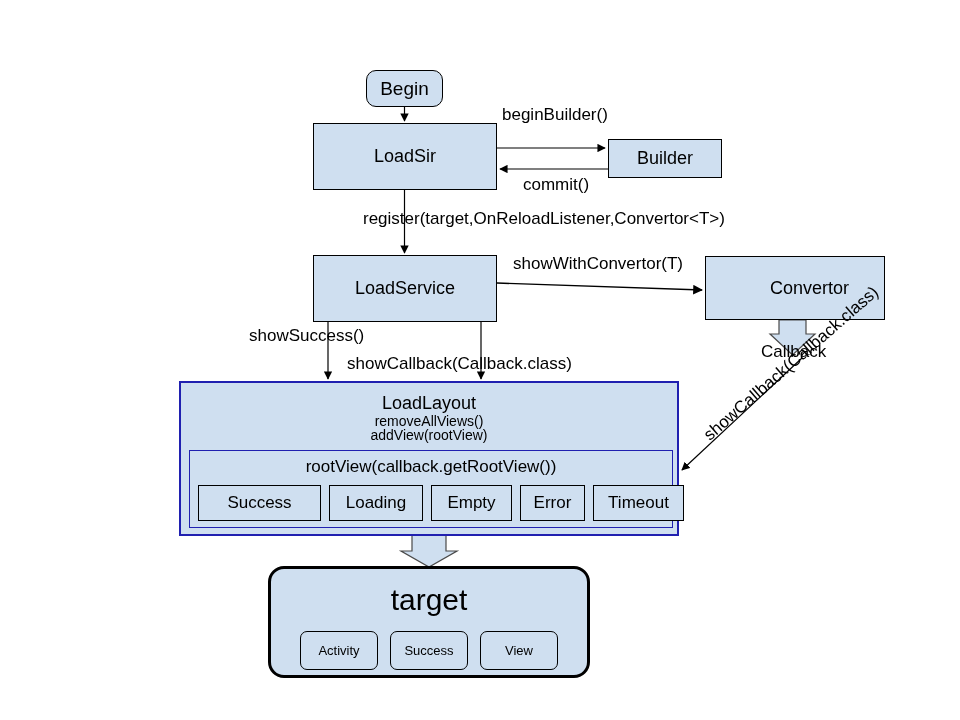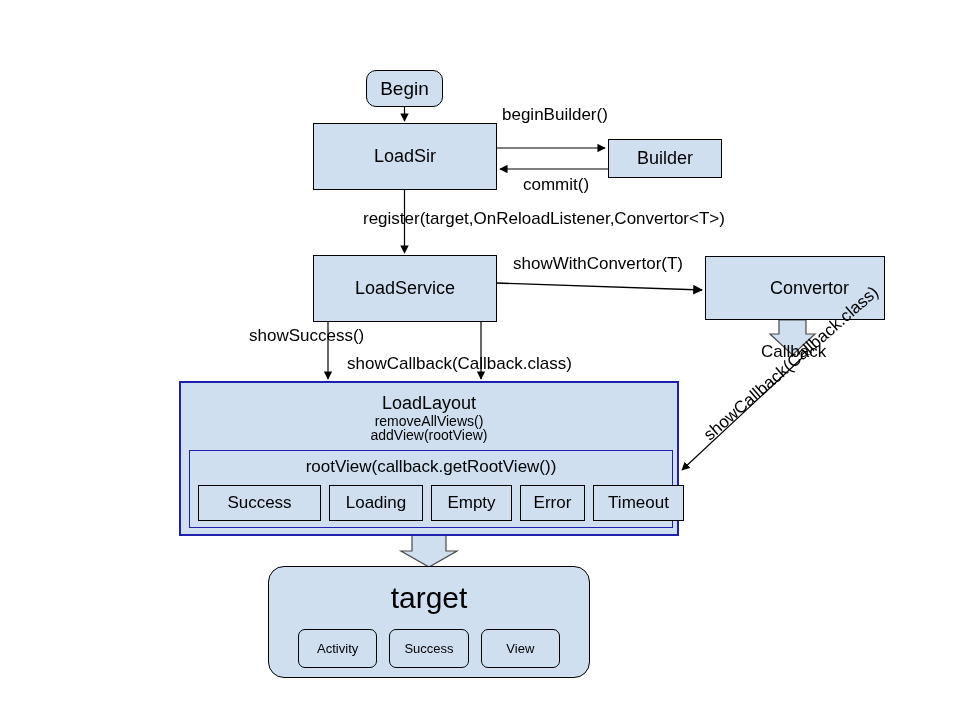--- a/index.html
+++ b/index.html
@@ -114,21 +114,21 @@
 
   
   #target-node {
     position: absolute;
     left: 268px;
     top: 566px;
     width: 322px;
     height: 112px;
     box-sizing: border-box;
     background: #cfdff0;
-    border: 1px solid #000000;
+    border: 3px solid #000000;
     border-radius: 16px;
   }
   #target-title {
     position: absolute;
     left: 0;
     top: 14px;
     width: 100%;
     text-align: center;
     font-size: 30px;
   }

